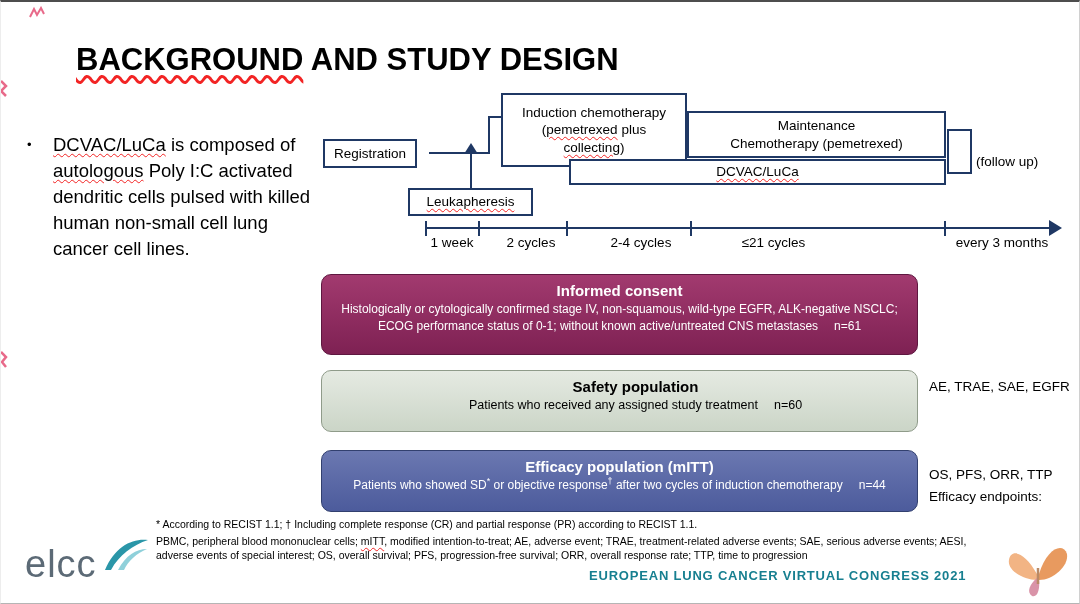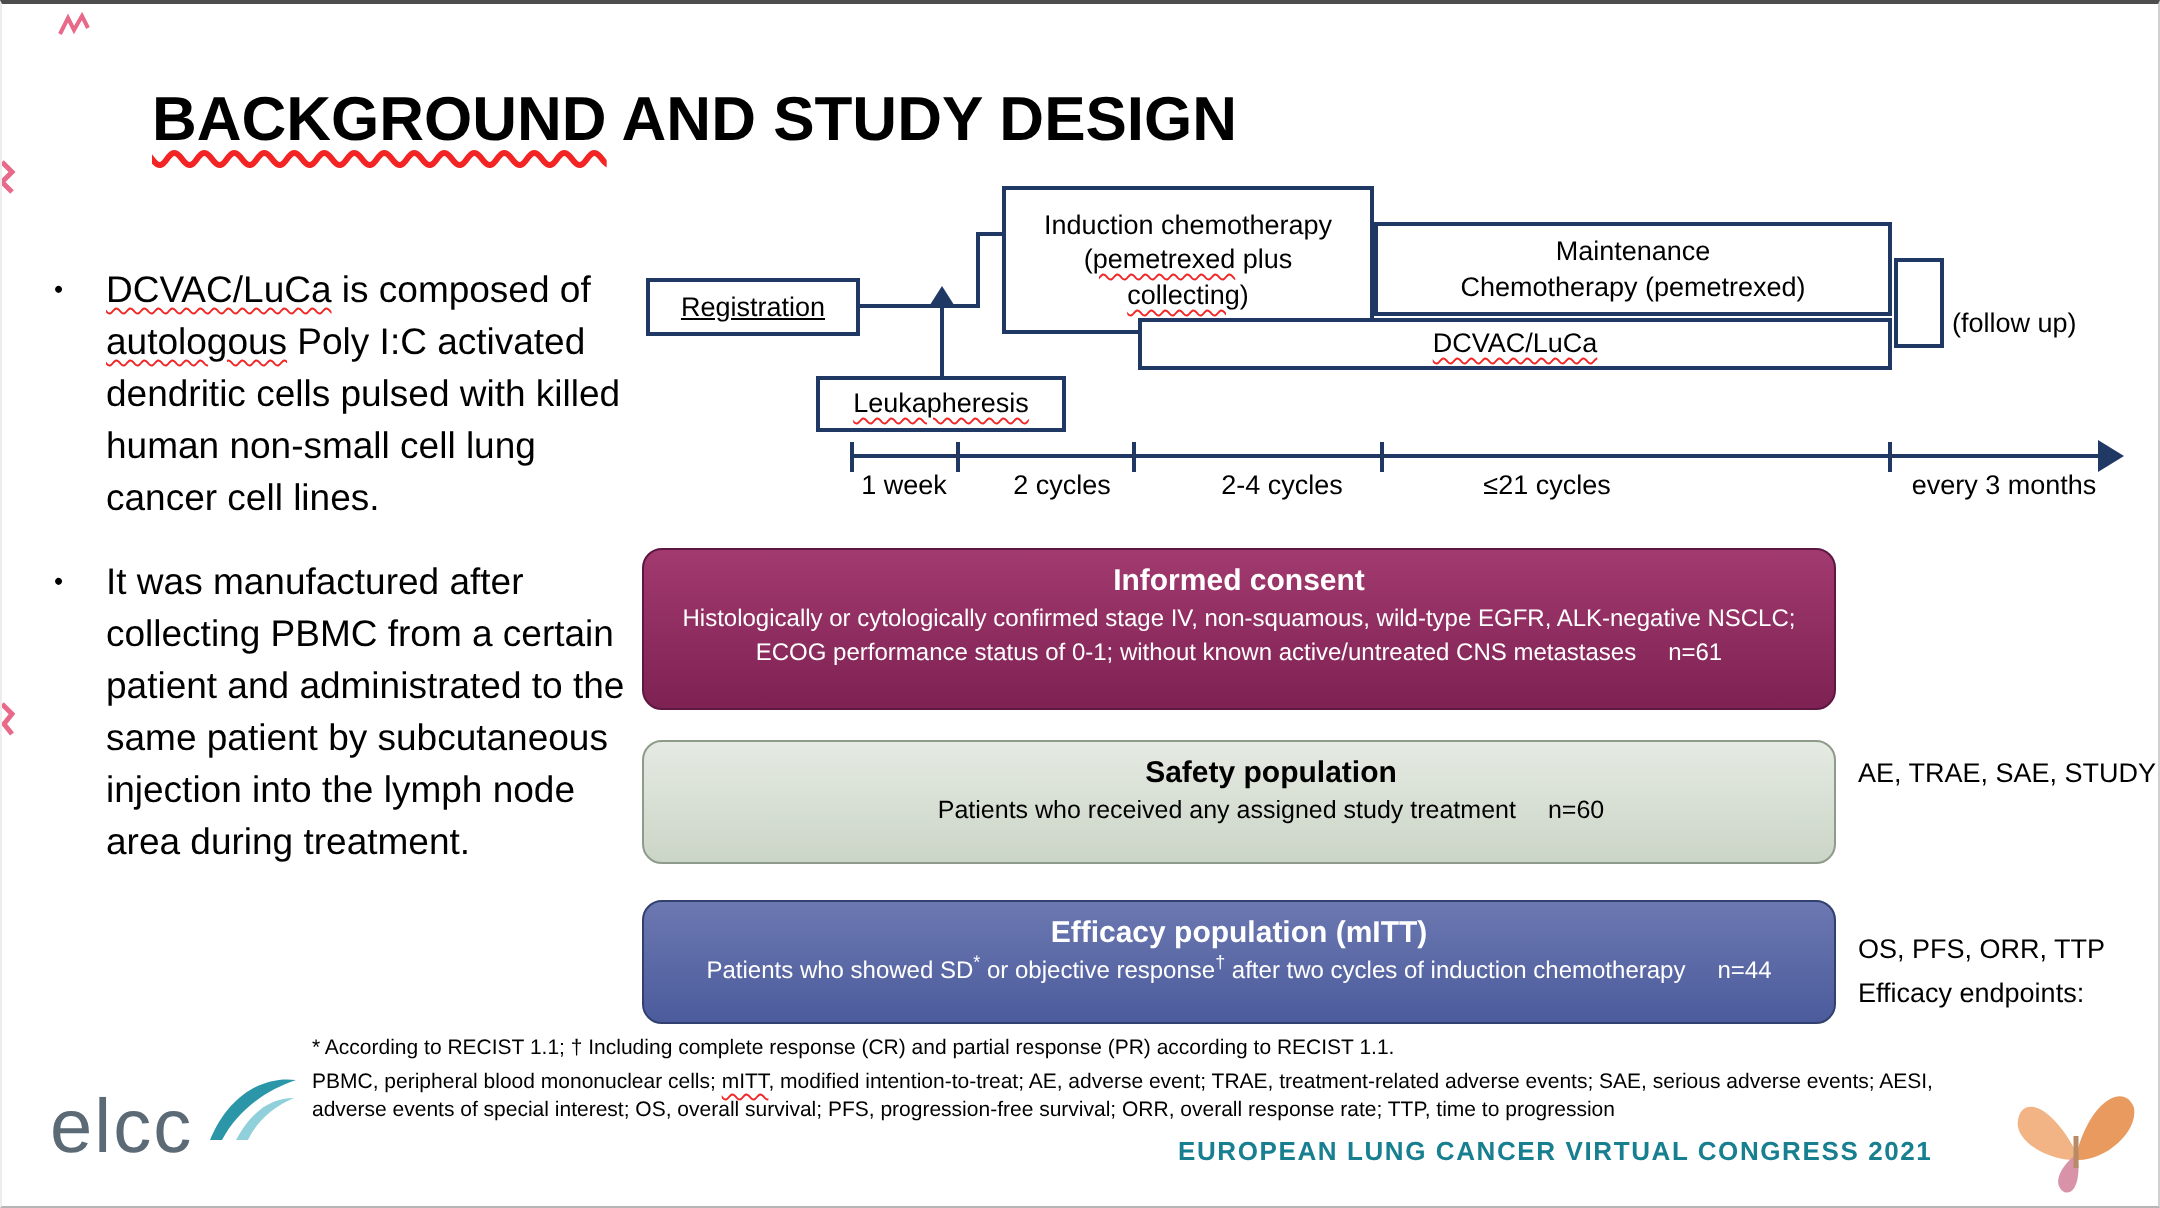--- a/index.html
+++ b/index.html
@@ -25,21 +25,21 @@
   
   .bullets { position:absolute; left:24px; top:130px; width:296px; }
   .bullet { display:flex; margin-bottom:16px; font-size:18.5px; line-height:26px; }
   .bullet::before { content:"•"; flex:0 0 26px; font-size:13px; line-height:26px; padding-left:2px; }
   .btext { flex:1; }
 
   
   .dbox { position:absolute; border:2px solid var(--navy,#1f3864); background:#fff;
           display:flex; align-items:center; justify-content:center;
           text-align:center; font-size:13.5px; box-sizing:border-box; line-height:1.3; }
-  .box-reg   { left:322px; top:137px; width:107px; height:29px;text-decoration:underline; }
+  .box-reg   { left:322px; top:137px; width:94px; height:29px; }
   .box-leuk  { left:407px; top:186px; width:125px; height:28px; }
   .box-ind   { left:500px; top:91px;  width:186px; height:74px; }
   .box-main  { left:686px; top:109px; width:259px; height:47px; }
   .box-dcvac { left:568px; top:157px; width:377px; height:26px; }
   .box-fup   { left:946px; top:127px; width:25px;  height:45px; background:transparent; }
   .fup-text  { position:absolute; left:975px; top:152px; font-size:13.5px; }
 
   
   .cline { position:absolute; background:var(--navy,#1f3864); }
   .c-reg-h { left:428px; top:150px; width:60px; height:2px; }
@@ -118,23 +118,20 @@
   <svg class="ink ink-l2" width="9" height="18">
     <path d="M2 2 L7 7 L3 12 L7 17" stroke="#e86a8a" stroke-width="2.5" fill="none"></path>
   </svg>
 
   <h1 class="title"><span class="sq-thick">BACKGROUND</span><span> AND STUDY DESIGN</span></h1>
 
   <div class="bullets">
     <div class="bullet">
       <div class="btext"><span class="sq">DCVAC/LuCa</span><span> is composed of </span><span class="sq">autologous</span><span> Poly I:C activated dendritic cells pulsed with killed human non-small cell lung cancer cell lines.</span></div>
     </div>
-    <div class="bullet">
-      <div class="btext"><span>It was manufactured after collecting PBMC from a certain patient and administrated to the same patient by subcutaneous injection into the lymph node area during treatment.</span></div>
-    </div>
   </div>
 
   <div>
 
     <div class="cline c-reg-h"></div>
     <div class="cline c-vert"></div>
     <div class="cline c-ind-h"></div>
     <div class="cline c-shaft"></div>
     <div class="c-head"></div>
 
@@ -186,21 +183,21 @@
     <div class="pop-title">Safety population</div>
     <div class="pop-body"><span>Patients who received any assigned study treatment</span><span class="nval">n=60</span></div>
   </div>
 
   <div class="pop pop-efficacy">
     <div class="pop-title">Efficacy population (mITT)</div>
     <div class="pop-body"><span>Patients who showed SD</span><sup>*</sup><span> or objective response</span><sup>†</sup><span> after two cycles of induction chemotherapy</span><span class="nval">n=44</span></div>
   </div>
 
   <div class="endp endp-safety">
-    <div>AE, TRAE, SAE, STUDY</div>
+    <div>AE, TRAE, SAE, EGFR</div>
   </div>
   <div class="endp endp-efficacy">
     <div>OS, PFS, ORR, TTP</div>
     <div>Efficacy endpoints:</div>
   </div>
 
   <div class="footnotes">
     <div class="fn1">* According to RECIST 1.1; † Including complete response (CR) and partial response (PR) according to RECIST 1.1.</div>
     <div><span>PBMC, peripheral blood mononuclear cells; </span><span class="sq">mITT</span><span>, modified intention-to-treat; AE, adverse event; TRAE, treatment-related adverse events; SAE, serious adverse events; AESI, adverse events of special interest; OS, overall survival; PFS, progression-free survival; ORR, overall response rate; TTP, time to progression</span></div>
   </div>

